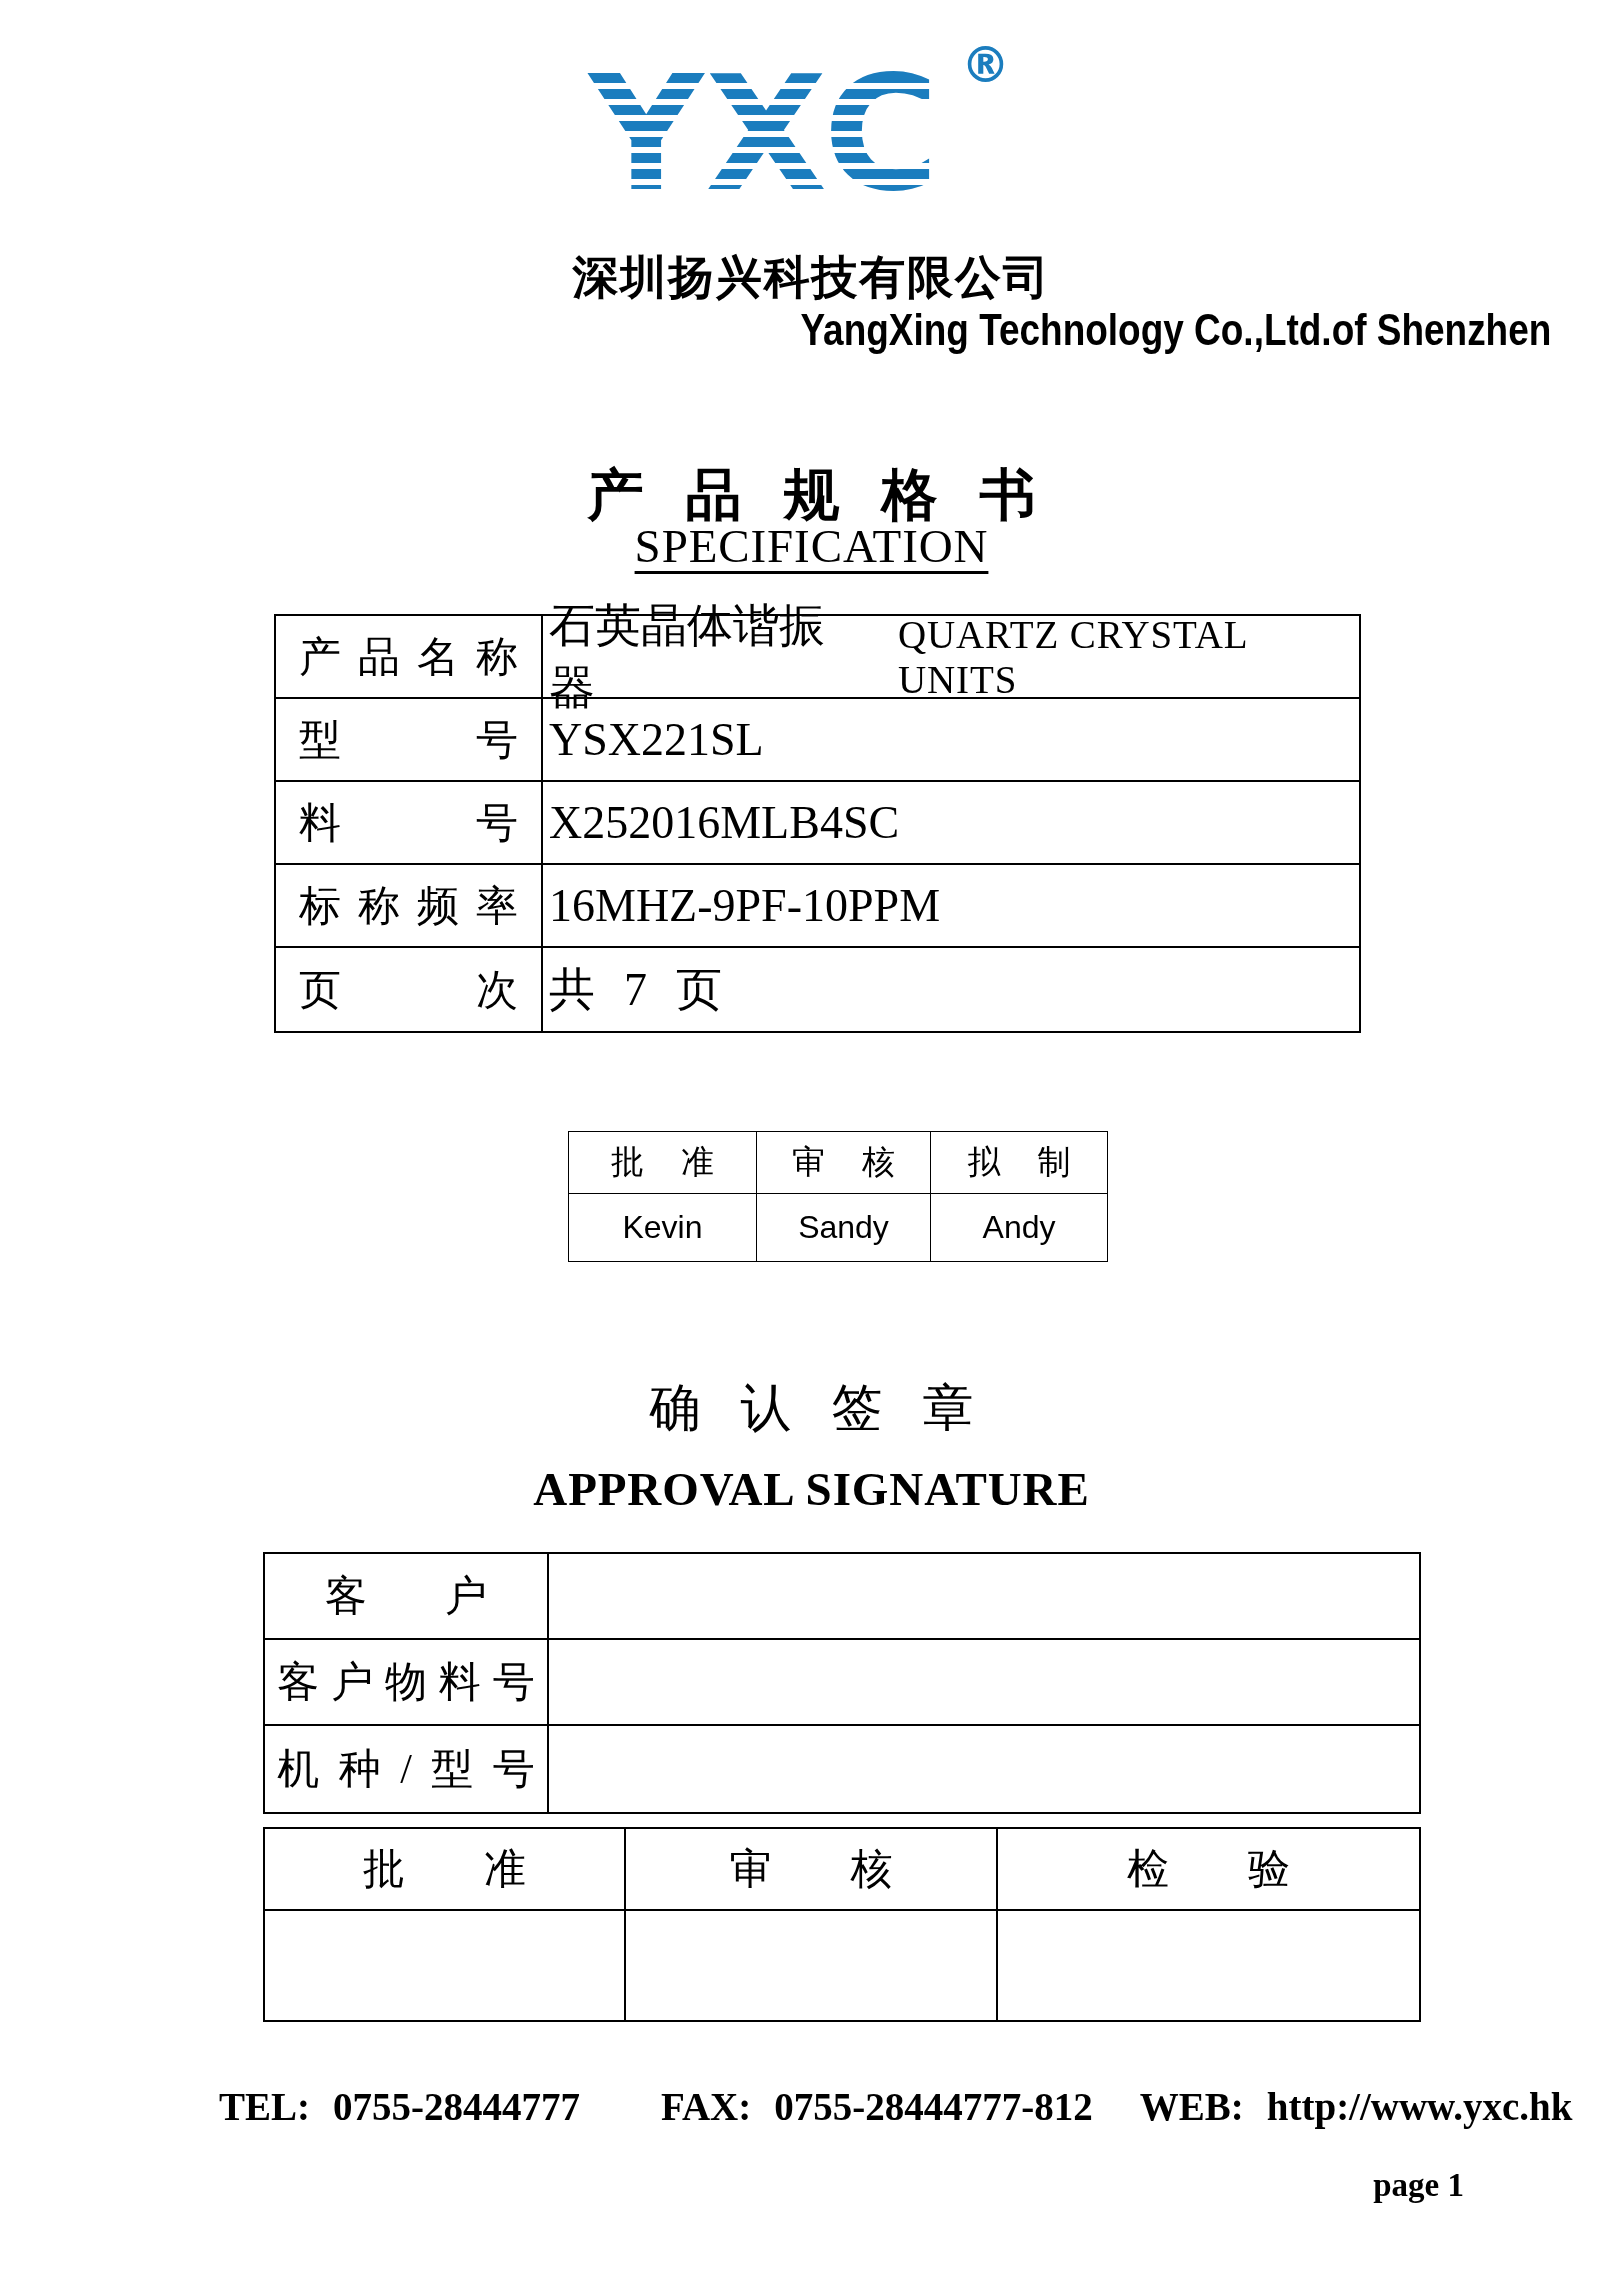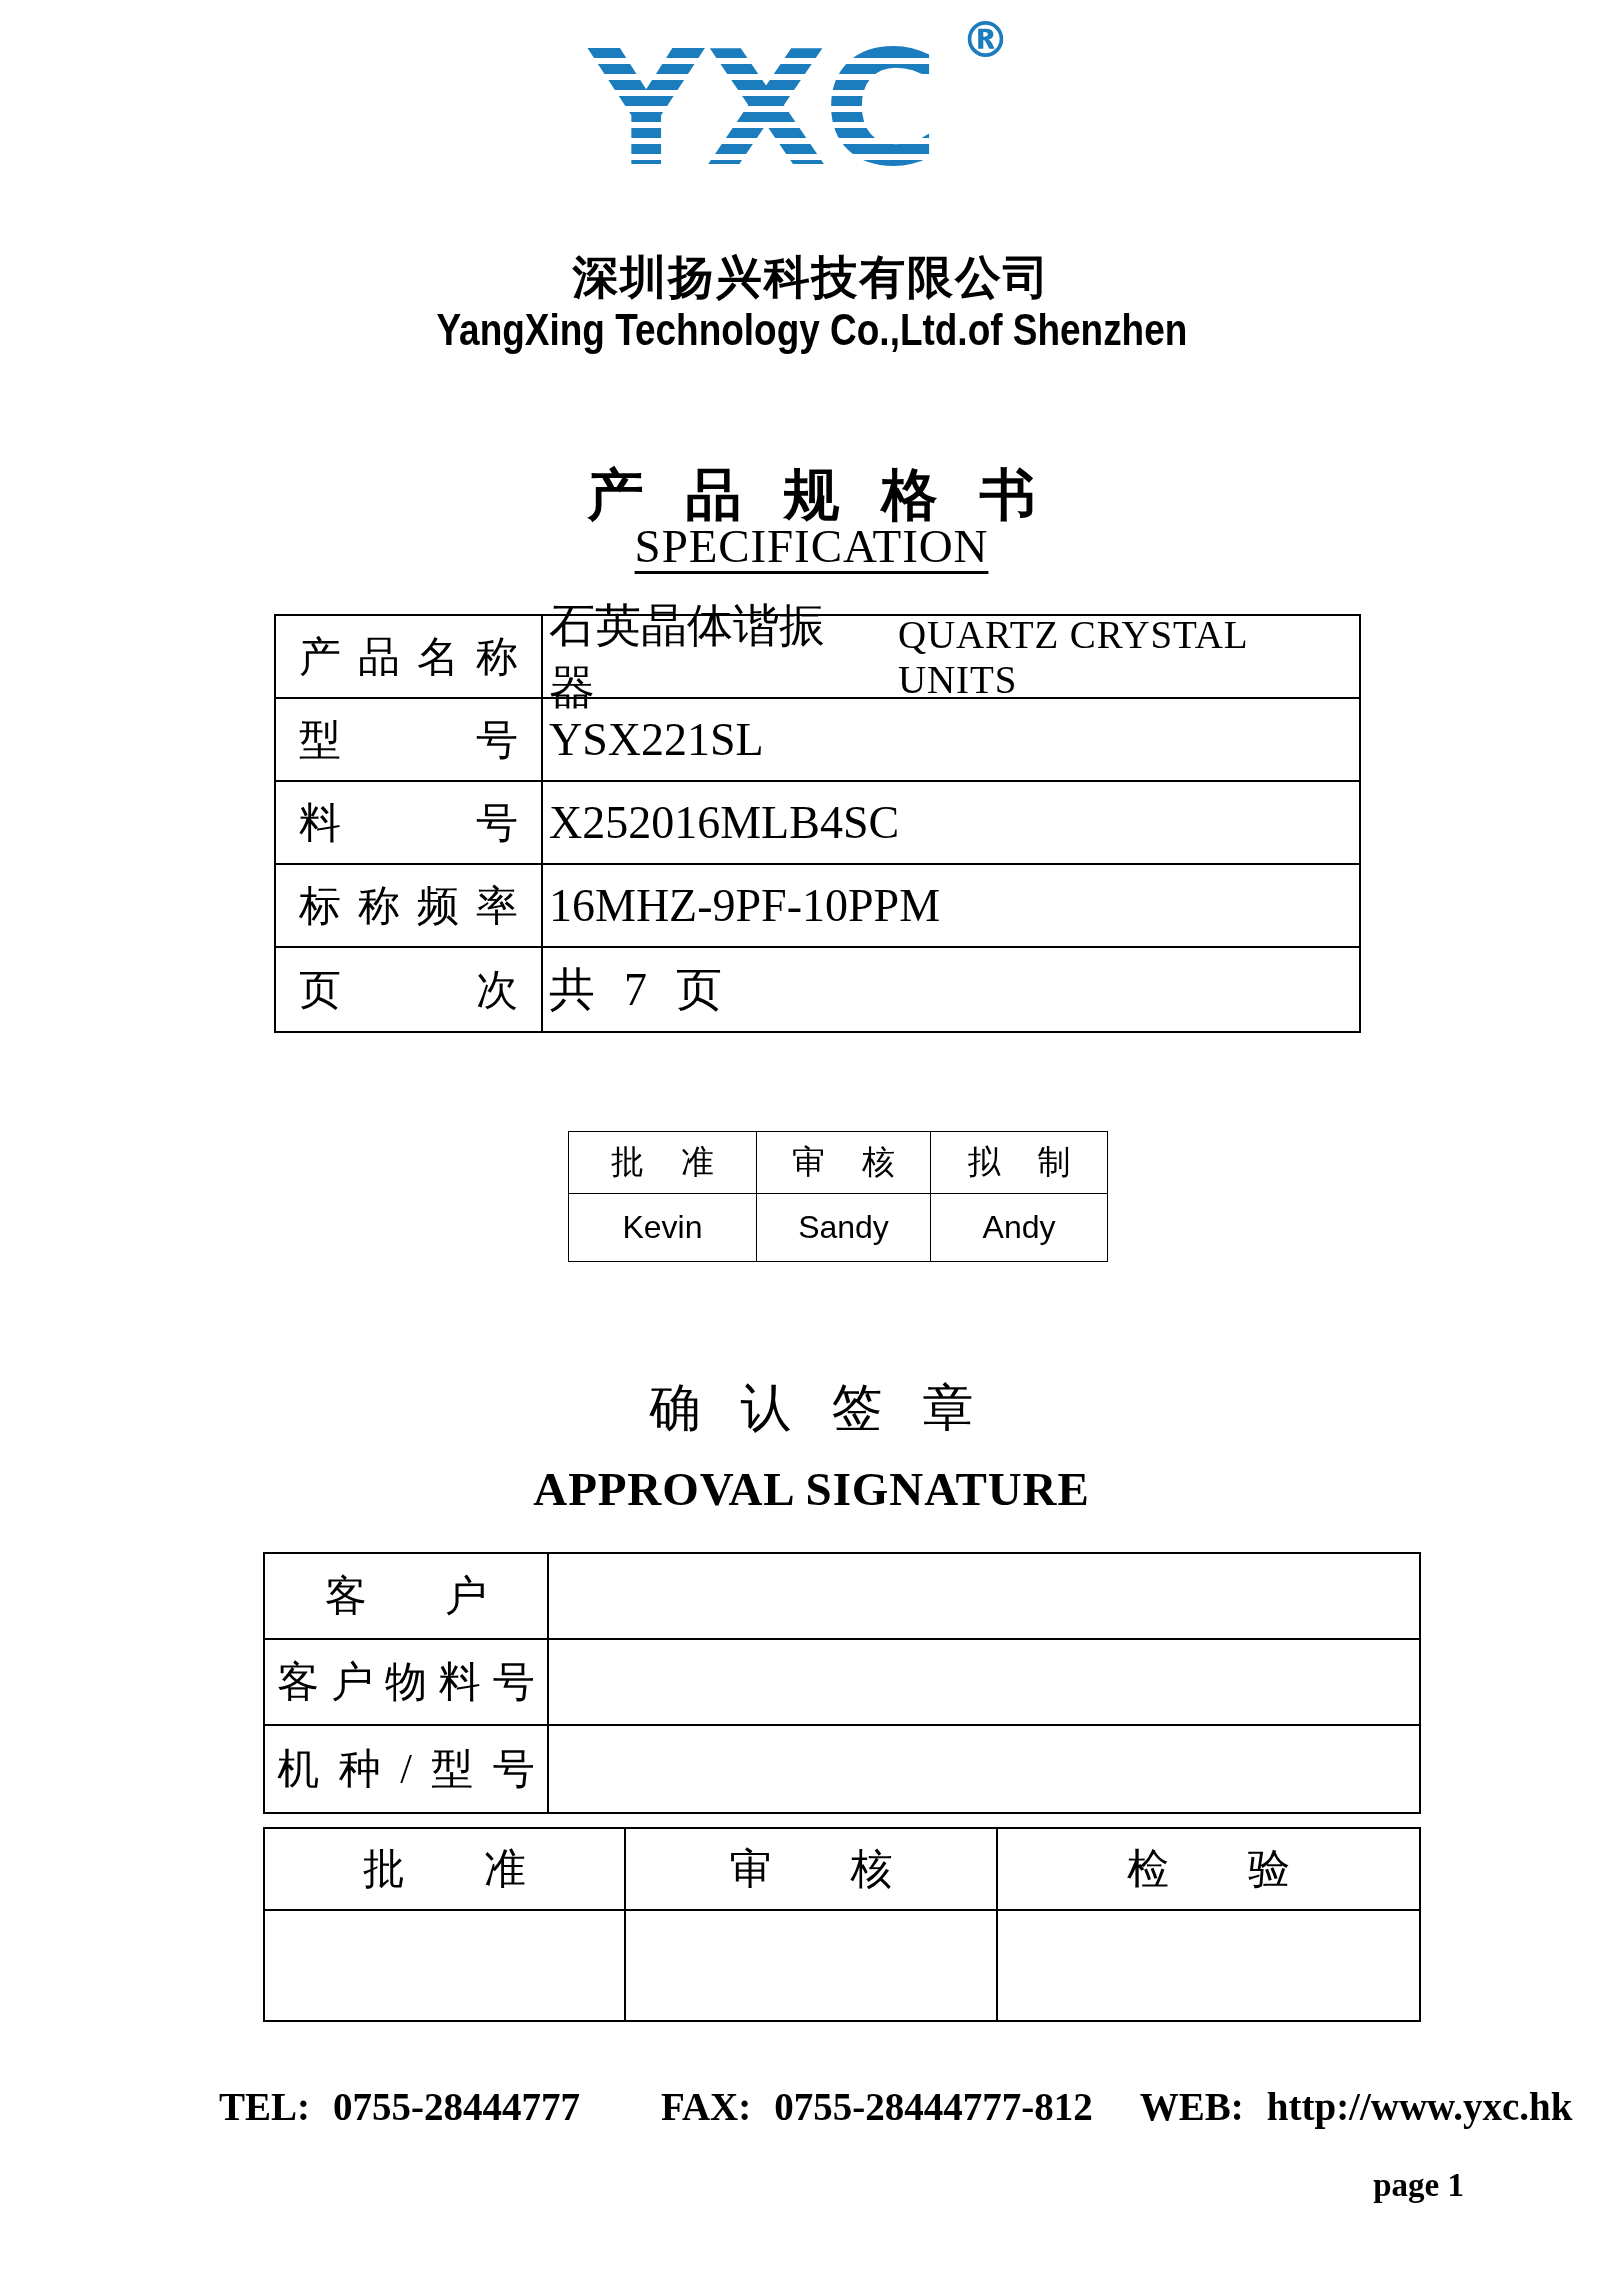--- a/index.html
+++ b/index.html
@@ -3,40 +3,40 @@
 <meta charset="utf-8">
 <style>
   * { margin: 0; padding: 0; box-sizing: border-box; }
   html, body { background: #ffffff; }
   body { width: 1623px; height: 2295px; position: relative; overflow: hidden;
          font-family: "Liberation Serif", "DejaVu Serif", serif; color: #000; }
 
   .page { position: absolute; inset: 0; background: #fff; }
 
   
-  .logo-row { position: absolute; top: 30px; left: 589px; white-space: nowrap; }
+  .logo-row { position: absolute; top: 55px; left: 589px; white-space: nowrap; }
   .logo-text {
     display: inline-block; position: relative;
     font-family: "DejaVu Sans", "Liberation Sans", sans-serif;
     font-weight: 900; font-size: 158px; line-height: 1; letter-spacing: 1.8px;
     color: #1b7dbe;
   }
   
   .logo-text::after {
     content: ""; position: absolute; left: -5.3px; right: -5.3px; top: 17.5px; bottom: 23px;
     background: repeating-linear-gradient(to bottom,
       transparent 0px, transparent 10.5px, #ffffff 10.5px, #ffffff 16px);
   }
   .logo-reg { position: absolute; top: -14px; left: 372px; color: #1b7dbe;
     font-family: "DejaVu Sans", sans-serif; font-size: 49px; font-weight: bold; line-height: 1; }
 
   
   .company-cn { position: absolute; top: 247px; left: 0; width: 100%; text-align: center;
     font-weight: bold; font-size: 46px; letter-spacing: 1.8px; }
-  .company-en-wrap { position: absolute; top: 305px; left: 0; width: 100%; text-align: center; }
+  .company-en-wrap { position: absolute; top: 305px; left: 0; width: 100%; text-align: right; }
   .company-en { display: inline-block; transform: scaleX(0.84); transform-origin: center;
     font-family: "Liberation Sans", "DejaVu Sans", sans-serif; font-weight: bold; font-size: 44px; }
   .doc-title-cn { position: absolute; top: 417px; left: 0; width: 100%; text-align: center;
     font-family: "Liberation Sans", "DejaVu Sans", sans-serif; font-weight: bold; font-size: 56px; margin-top: 41px; }
   .doc-title-cn span { letter-spacing: 42px; margin-right: -42px; }
   .doc-title-en { position: absolute; top: 519px; left: 0; width: 100%; text-align: center;
     font-size: 47px; letter-spacing: 0.9px; }
   .doc-title-en span { text-decoration: underline; text-decoration-thickness: 2.6px; text-underline-offset: 8.8px; }
 
   .sig-title-cn { position: absolute; top: 1374px; left: 0; width: 100%; text-align: center;

